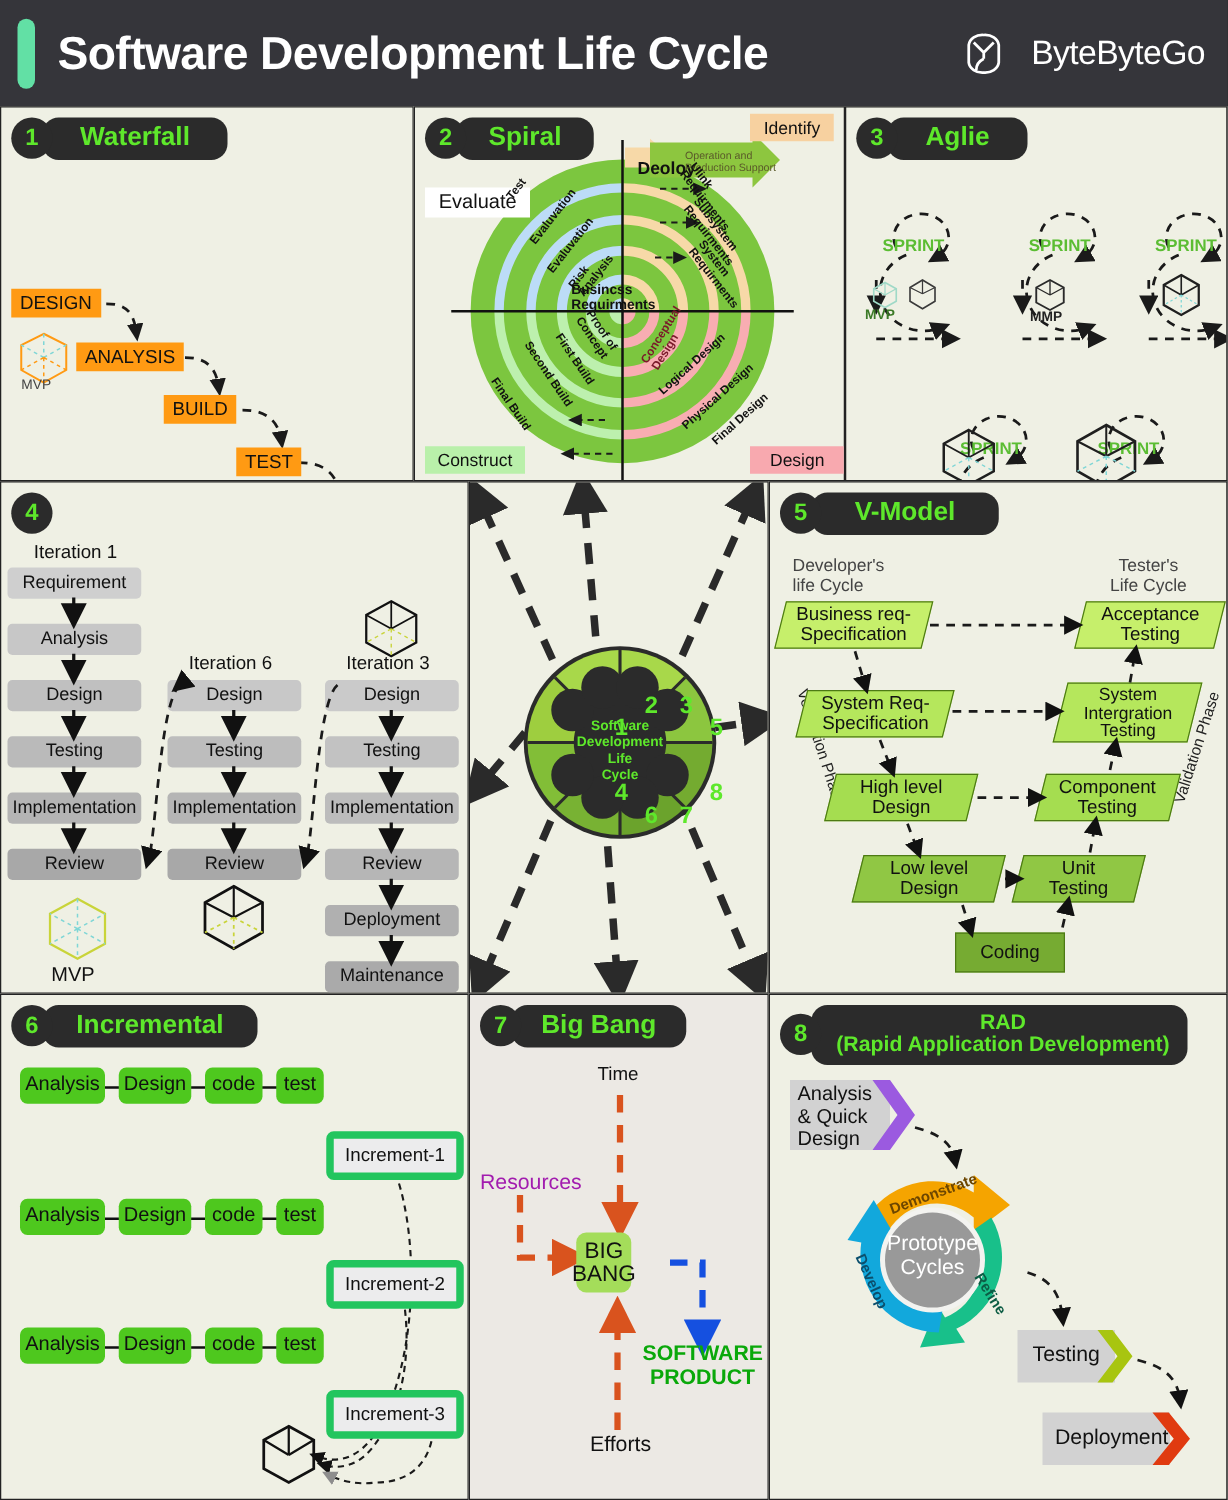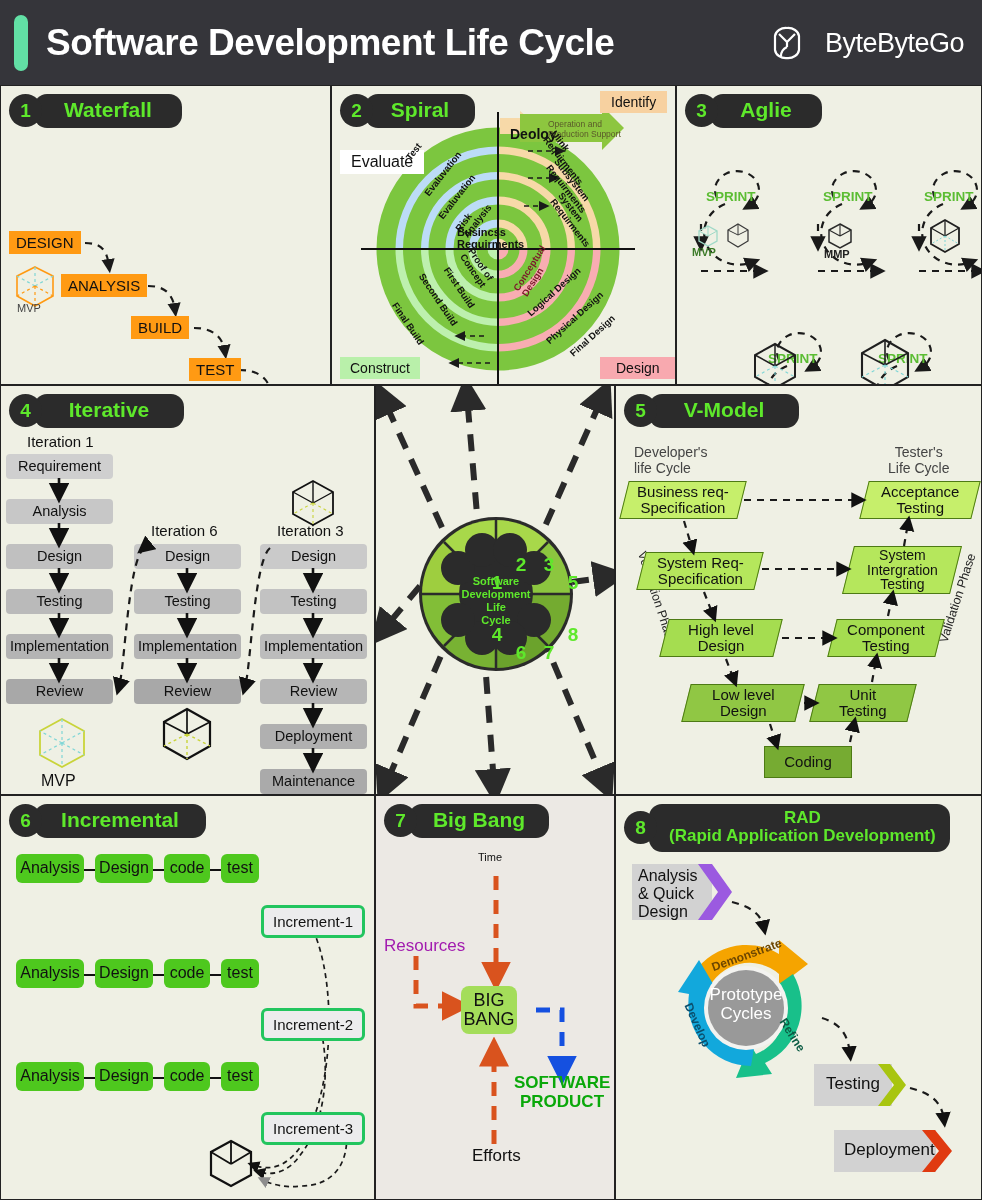--- a/index.html
+++ b/index.html
@@ -18,21 +18,21 @@
     display: flex; align-items: center;
   }
   .header-bar {
     width: 14px; height: 56px; border-radius: 7px;
     background: #62e0a5; margin-left: 14px; flex: 0 0 auto;
   }
   .header-title {
     color: #ffffff; font-size: 37px; font-weight: bold;
     margin-left: 18px; letter-spacing: -0.5px; white-space: nowrap;
   }
-  .logo-wrap { margin-left: auto; margin-right: 18px; display: flex; align-items: flex-end; gap: 23px; }
+  .logo-wrap { margin-left: auto; margin-right: 18px; display: flex; align-items: center; gap: 23px; }
   .logo-mark { width: 30px; height: 32px; }
   .logo-text { color: #fff; font-size: 27px; letter-spacing: -0.5px; }
 
   
   .panel { position: absolute; background: #eff0e4; border: 1px solid #222; overflow: hidden; }
   .panel.beige { background: #ece9e4; }
 
   .panel-head { position: absolute; left: 8px; top: 8px; display: flex; align-items: center; }
   .badge {
     width: 33px; height: 33px; border-radius: 50%; background: #2b2b2b;
@@ -73,21 +73,21 @@
   .skew-l { transform: skewX(-14deg); }
   .skew-l > span { display: block; transform: skewX(14deg); }
   .vphase { position: absolute; font-size: 12.5px; color: #222; white-space: nowrap; }
 
   
   .incbox {
     position: absolute; background: #4ec81e; border-radius: 6px; color: #111;
     font-size: 16px; text-align: center; padding: 5px 0 6px 0; white-space: nowrap;
   }
   .increment {
-    position: absolute; background: #ececed; border: 3px solid #22c55e; border-radius: 6px;
+    position: absolute; background: #ececed; border: 6px solid #22c55e; border-radius: 6px;
     font-size: 15px; color: #111; padding: 5px 9px; white-space: nowrap;
   }
 
   .sprint-label { position: absolute; color: #5bbd33; font-size: 13.5px; font-weight: bold; white-space: nowrap; }
   .mini-label { position: absolute; color: #222; font-size: 11px; font-weight: bold; white-space: nowrap; }
 </style>
 </head>
 <body>
 
 <div class="page">
@@ -304,21 +304,20 @@
     <svg class="abs" style="left:180px;top:251px" width="56" height="56">
       <path d="M28 3 L51 16 L51 40 L28 53 L5 40 L5 16 Z" fill="none" stroke="#1f1f1f" stroke-width="2.1"></path>
       <path d="M28 3 L28 28 M28 28 L51 16 M28 28 L5 16" fill="none" stroke="#1f1f1f" stroke-width="1.6"></path>
       <path d="M28 28 L28 53 M28 28 L51 40 M28 28 L5 40" fill="none" stroke="#7fd6d6" stroke-width="1.2" stroke-dasharray="3 3"></path>
     </svg>
   </div>
 
   <div class="panel" style="left:0;top:385px;width:375px;height:410px">
     <div class="panel-head">
       <div class="badge">4</div>
-      <div class="title-pill" style="min-width:150px">Iterative</div>
     </div>
 
     <div class="it-label" style="left:26px;top:47px">Iteration 1</div>
     <div class="it-label" style="left:150px;top:136px">Iteration 6</div>
     <div class="it-label" style="left:276px;top:136px">Iteration 3</div>
 
     <div class="itbox" style="left:5px;top:68px;width:107px;background:#cfcfcf">Requirement</div>
     <div class="itbox" style="left:5px;top:113px;width:107px;background:#c7c7c7">Analysis</div>
     <div class="itbox" style="left:5px;top:158px;width:107px;background:#c0c0c0">Design</div>
     <div class="itbox" style="left:5px;top:203px;width:107px;background:#bababa">Testing</div>
@@ -566,40 +565,40 @@
       <path d="M24 3 L24 26 M24 26 L44 14 M24 26 L4 14" fill="none" stroke="#111" stroke-width="1.8"></path>
     </svg>
   </div>
 
   <div class="panel beige" style="left:375px;top:795px;width:240px;height:405px">
     <div class="panel-head">
       <div class="badge">7</div>
       <div class="title-pill" style="min-width:140px">Big Bang</div>
     </div>
 
-    <div class="abs" style="left:102px;top:55px;font-size:11px;color:#111">Time</div>
+    <div class="abs" style="left:102px;top:55px;font-size:15px;color:#111">Time</div>
     <div class="abs" style="left:8px;top:140px;font-size:17px;color:#a21caf">Resources</div>
     <div class="abs" style="left:96px;top:350px;font-size:17px;color:#111">Efforts</div>
 
     <svg width="240" height="405">
       <defs>
         <marker id="ahO" markerWidth="6" markerHeight="6" refX="2.5" refY="3" orient="auto">
           <path d="M0,0 L6,3 L0,6 Z" fill="#d9531e"></path>
         </marker>
         <marker id="ahB" markerWidth="6" markerHeight="6" refX="2.5" refY="3" orient="auto">
           <path d="M0,0 L6,3 L0,6 Z" fill="#1550e0"></path>
         </marker>
       </defs>
       <path d="M120 80 L120 178" stroke="#d9531e" stroke-width="5" fill="none" stroke-dasharray="14 10" marker-end="url(#ahO)"></path>
       <path d="M40 160 L40 210 L78 210" stroke="#d9531e" stroke-width="5" fill="none" stroke-dasharray="14 10" marker-end="url(#ahO)"></path>
       <path d="M118 348 L118 258" stroke="#d9531e" stroke-width="5" fill="none" stroke-dasharray="14 10" marker-end="url(#ahO)"></path>
       <path d="M160 214 L186 214 L186 272" stroke="#1550e0" stroke-width="5" fill="none" stroke-dasharray="14 10" marker-end="url(#ahB)"></path>
     </svg>
 
-    <div class="abs" style="left:85px;top:190px;width:56px;height:48px;background:#a4dd5a;border-radius:8px;display:flex;align-items:center;justify-content:center;font-size:18px;color:#111;text-align:center;line-height:1.08;white-space:pre-line">BIG
+    <div class="abs" style="left:85px;top:190px;width:44px;height:48px;background:#a4dd5a;border-radius:8px;display:flex;align-items:center;justify-content:center;font-size:18px;color:#111;text-align:center;line-height:1.08;white-space:pre-line">BIG
 BANG</div>
 
     <div class="abs" style="left:138px;top:278px;width:96px;text-align:center;color:#0aa80a;font-size:17px;font-weight:bold;line-height:1.1;white-space:pre-line">SOFTWARE
 PRODUCT</div>
   </div>
 
   <div class="panel" style="left:615px;top:795px;width:367px;height:405px">
     <div class="panel-head">
       <div class="badge">8</div>
       <div class="title-pill two-line" style="min-width:298px">RAD

